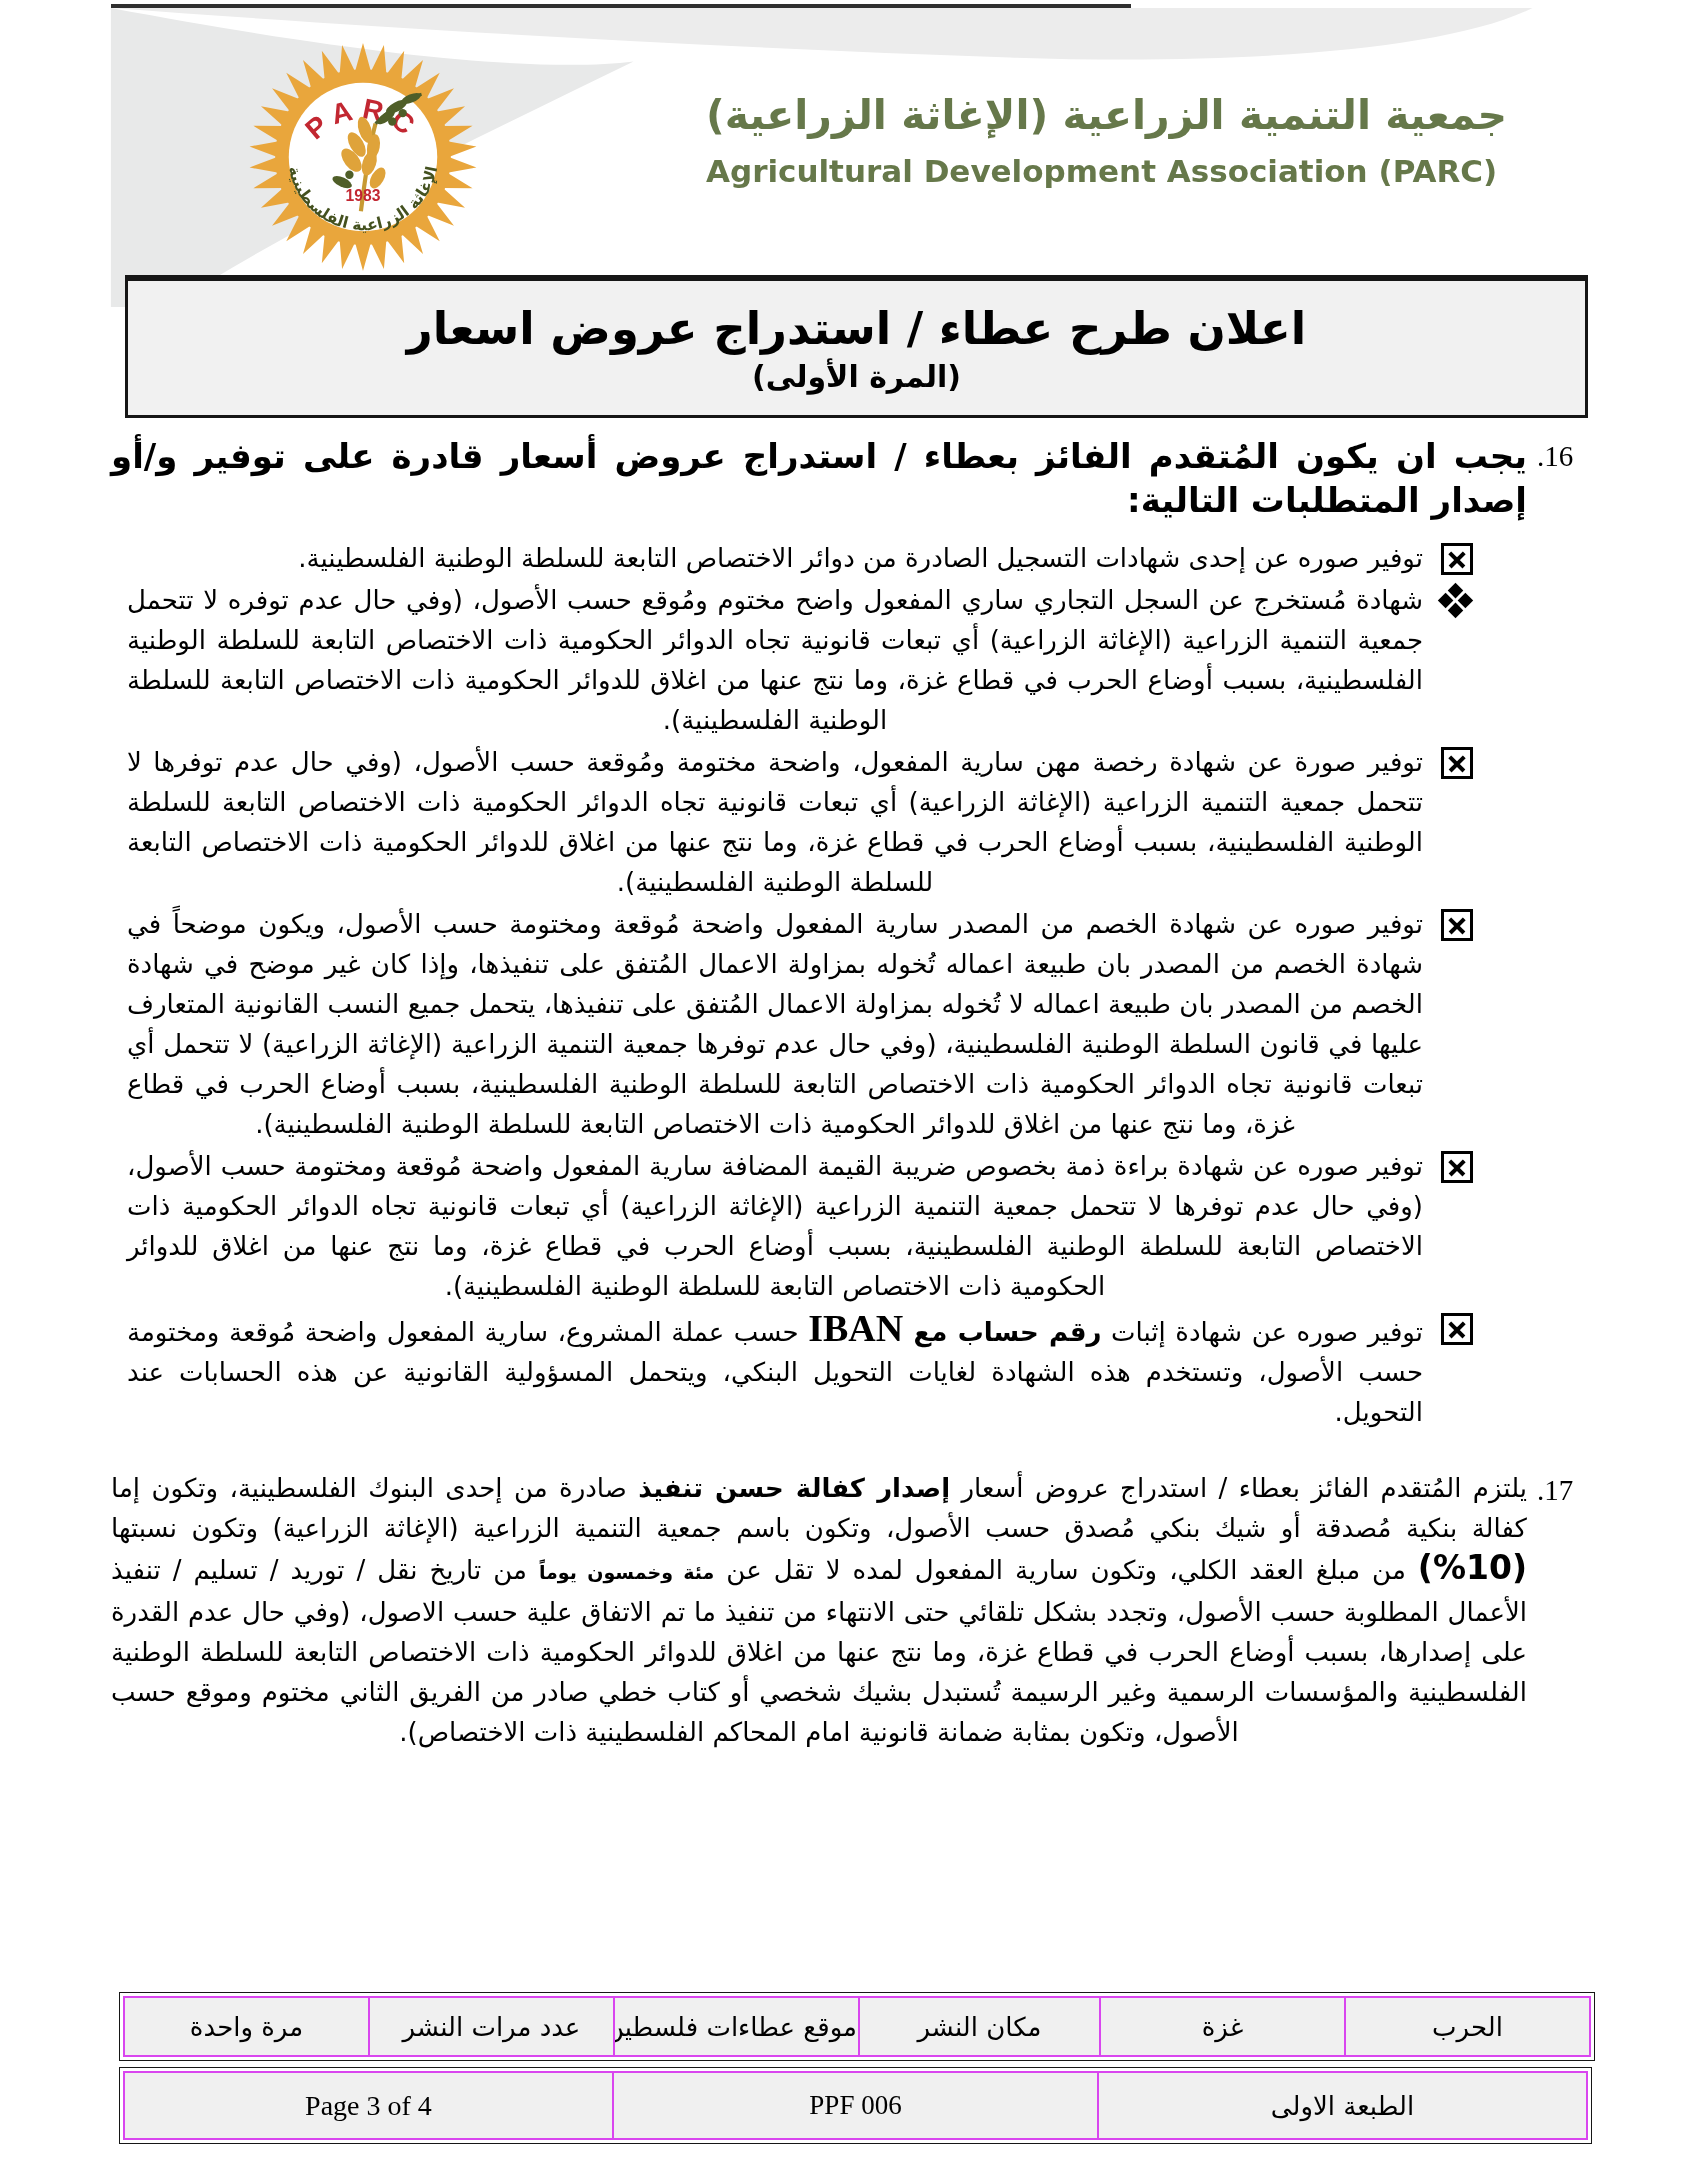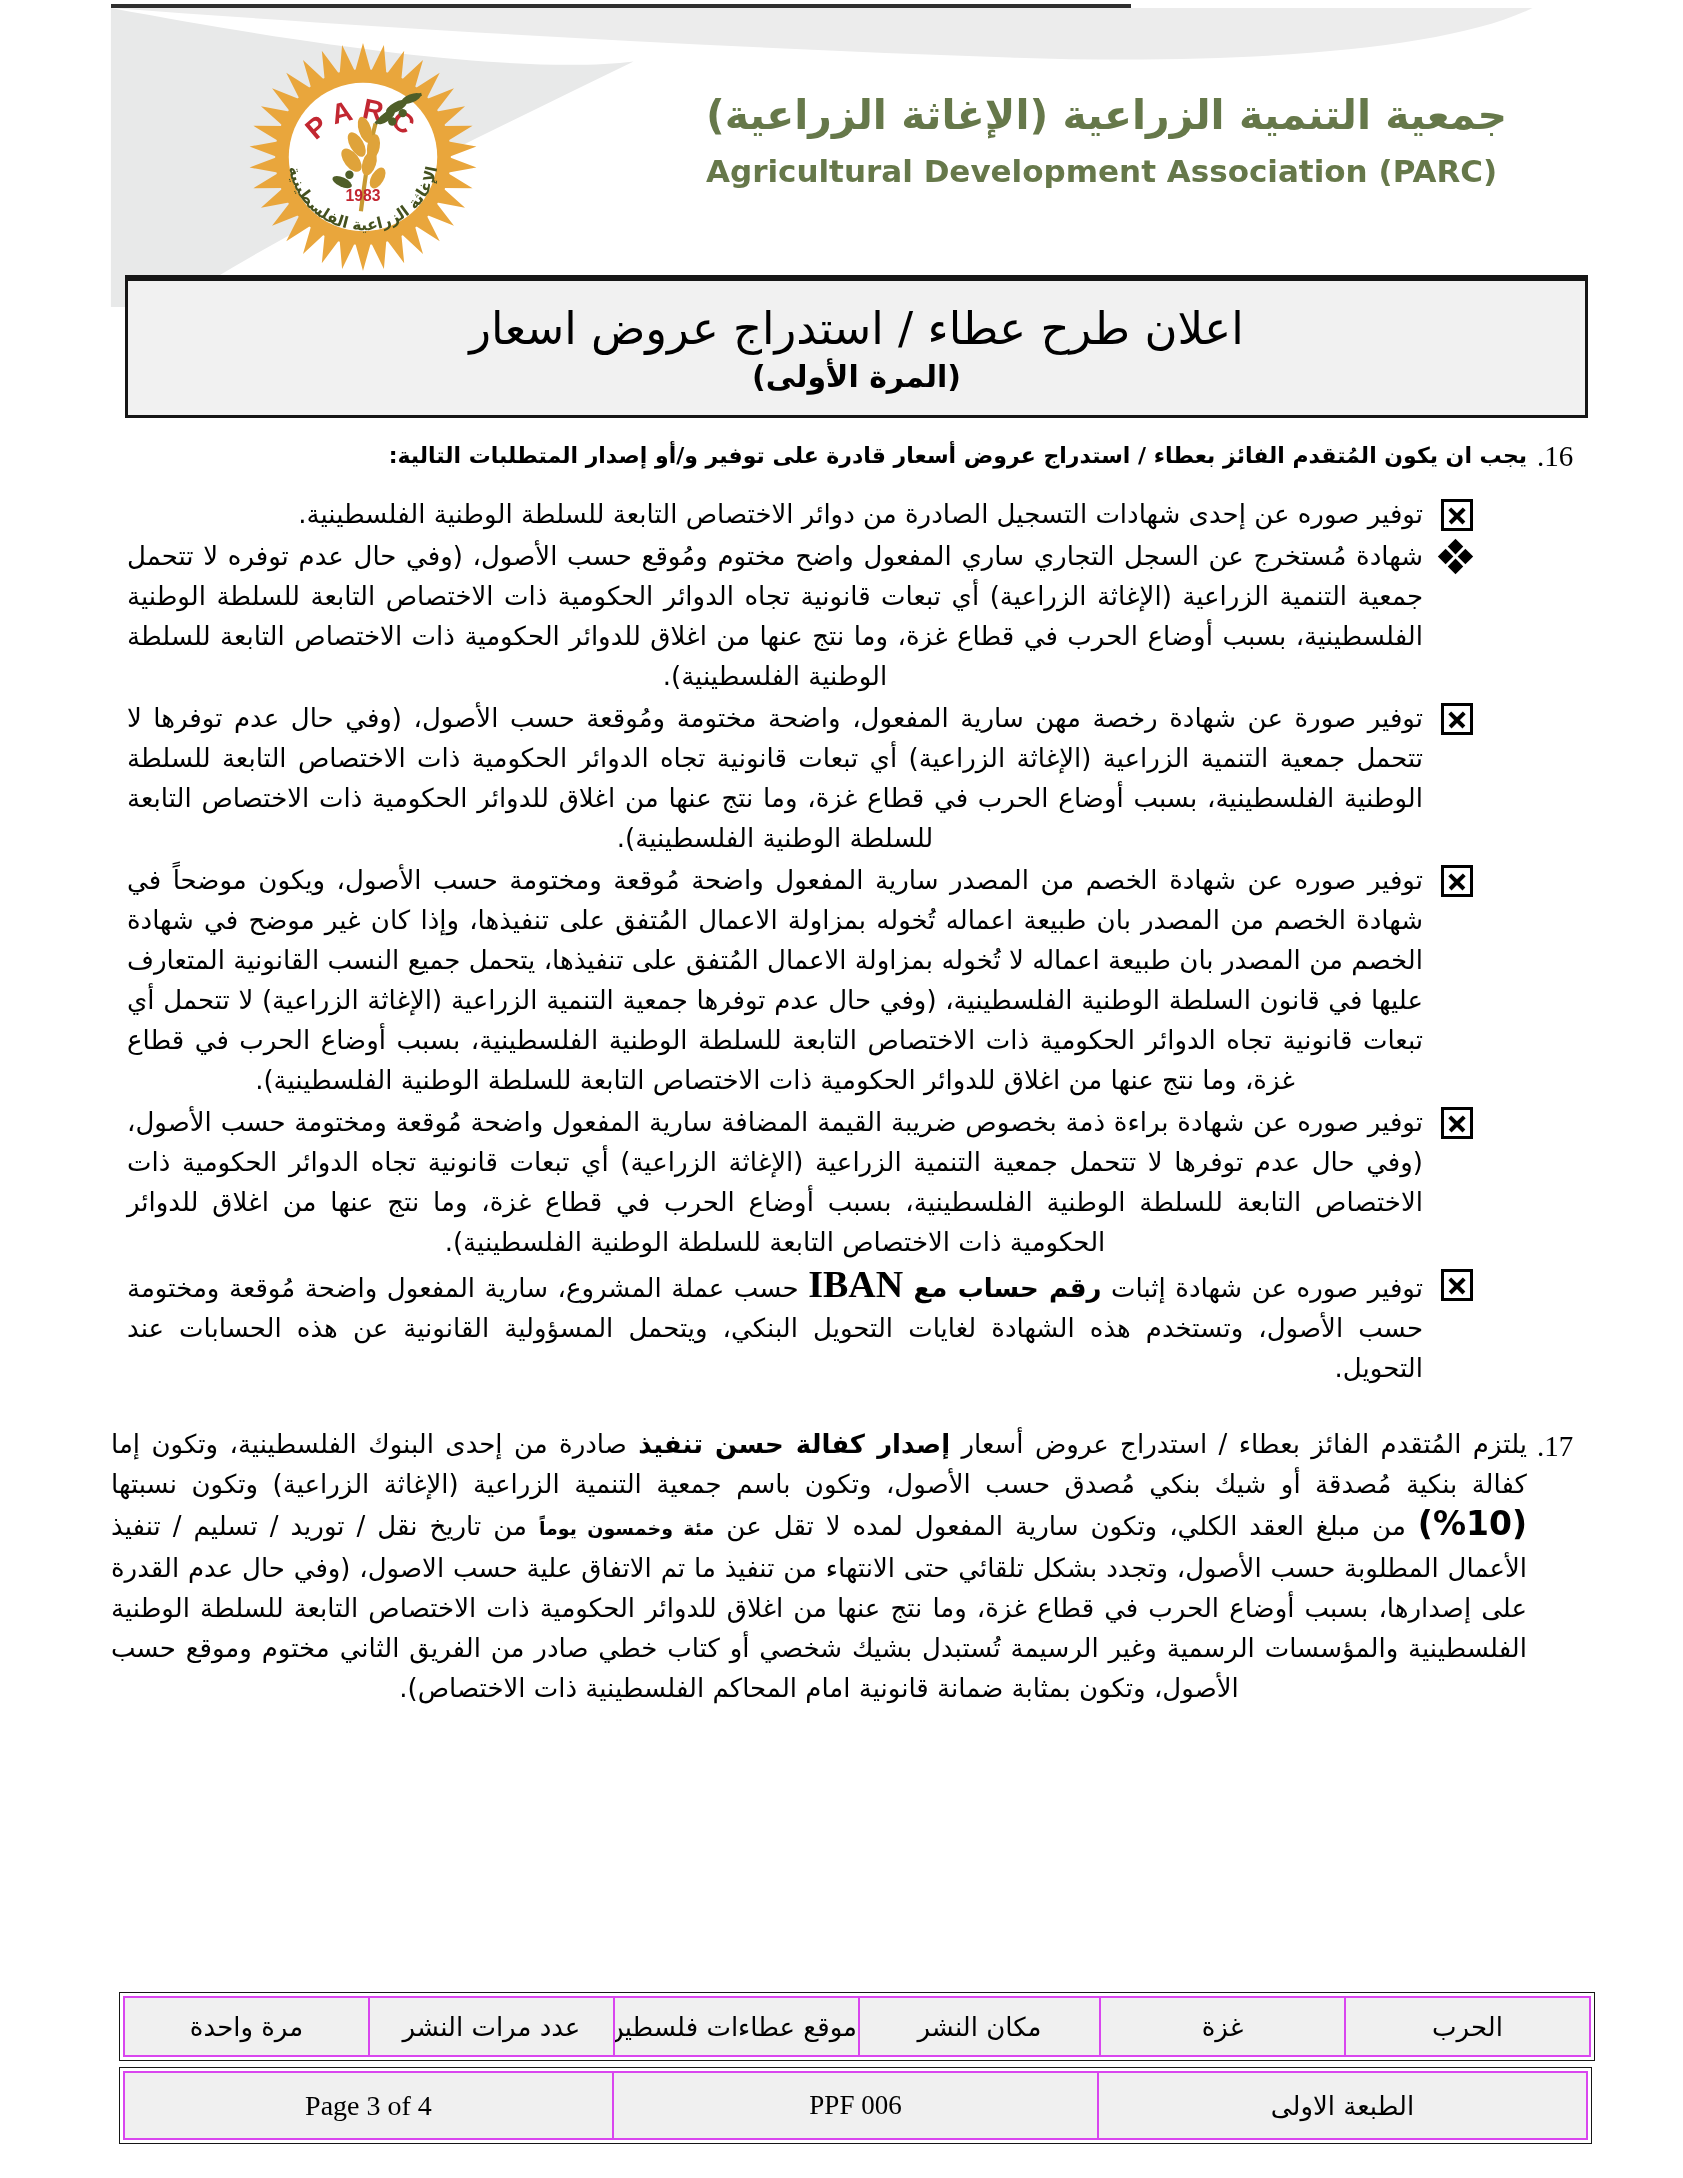--- a/index.html
+++ b/index.html
@@ -12,27 +12,27 @@
   .parc-txt{font-size:27px;font-weight:bold;fill:#c22731;letter-spacing:7px;font-family:"Liberation Sans",sans-serif;}
   .yr{font-size:15px;font-weight:bold;fill:#c22731;font-family:"Liberation Sans",sans-serif;}
   .ring-ar{font-size:15px;font-weight:bold;fill:#44511f;}
   .org{position:absolute;top:91px;right:176px;display:flex;flex-direction:column;align-items:flex-end;gap:14px;}
   .org-ar{font-size:41px;font-weight:bold;color:#66784a;}
   .org-en{font-size:31px;font-weight:bold;color:#66784a;direction:ltr;font-family:"DejaVu Sans",sans-serif;}
   
   .title-box{position:absolute;left:125px;top:275px;width:1463px;height:143px;background:#f1f1f1;
              border:3px solid #161616;border-top-width:6px;box-sizing:border-box;
              display:flex;flex-direction:column;justify-content:center;align-items:center;gap:4px;}
-  .title-l1{font-size:45px;font-weight:normal;}
+  .title-l1{font-size:45px;font-weight:bold;}
   .title-l2{font-size:30px;font-weight:bold;}
   
   .main{position:absolute;top:434px;right:91px;width:1481px;}
   .numrow{display:flex;gap:10px;}
   .num{flex:0 0 55px;font-size:29px;line-height:44px;font-family:"Liberation Serif",serif;text-align:left;}
-  .h16{flex:1;font-size:22px;font-weight:bold;line-height:44px;text-align:justify;text-align-last:right;}
+  .h16{flex:1;font-size:34px;font-weight:bold;line-height:44px;text-align:justify;text-align-last:right;}
   .bullets{margin-top:16px;margin-left:16px;margin-right:119px;}
   .bullet{display:flex;gap:14px;margin-bottom:2px;}
   .mk-wrap{flex:0 0 36px;padding-top:5px;}
   .btext{flex:1;font-size:26px;line-height:40px;text-align:justify;}
   .center-last{text-align-last:center;}
   .right-last{text-align-last:right;}
   .mk-box{display:block;width:26px;height:26px;border:3.5px solid #000;position:relative;background:#fff;box-sizing:content-box;}
   .mk-box::before,.mk-box::after{content:"";position:absolute;left:3px;right:3px;top:46%;height:3.5px;background:#000;}
   .mk-box::before{transform:rotate(45deg);}
   .mk-box::after{transform:rotate(-45deg);}

